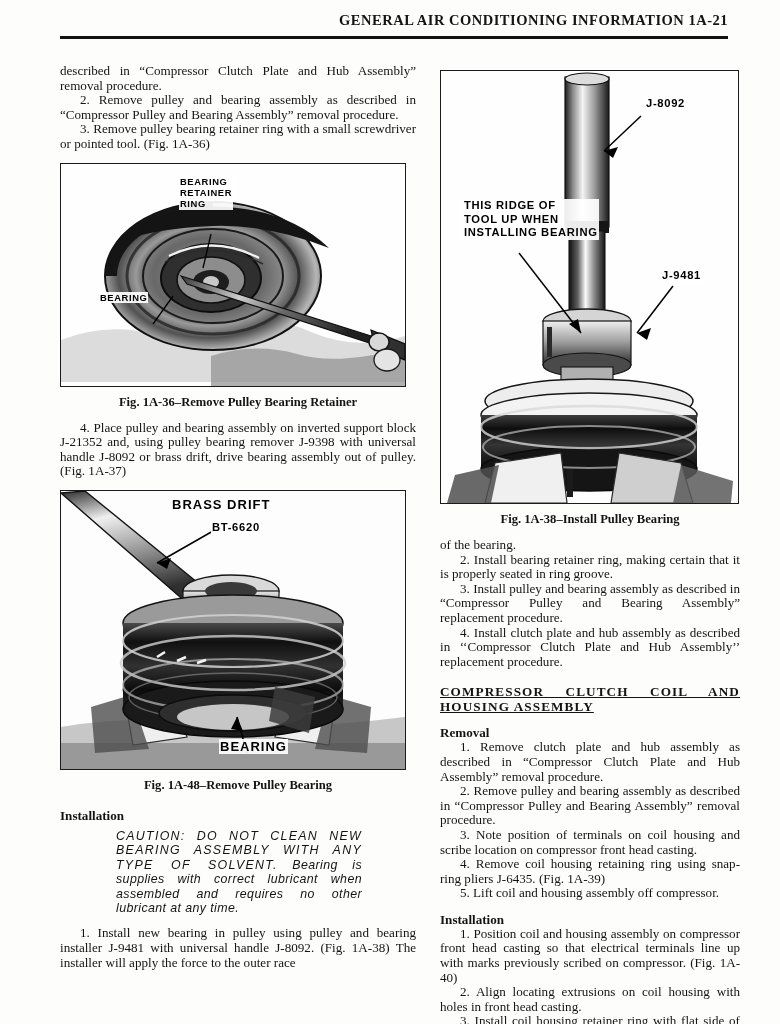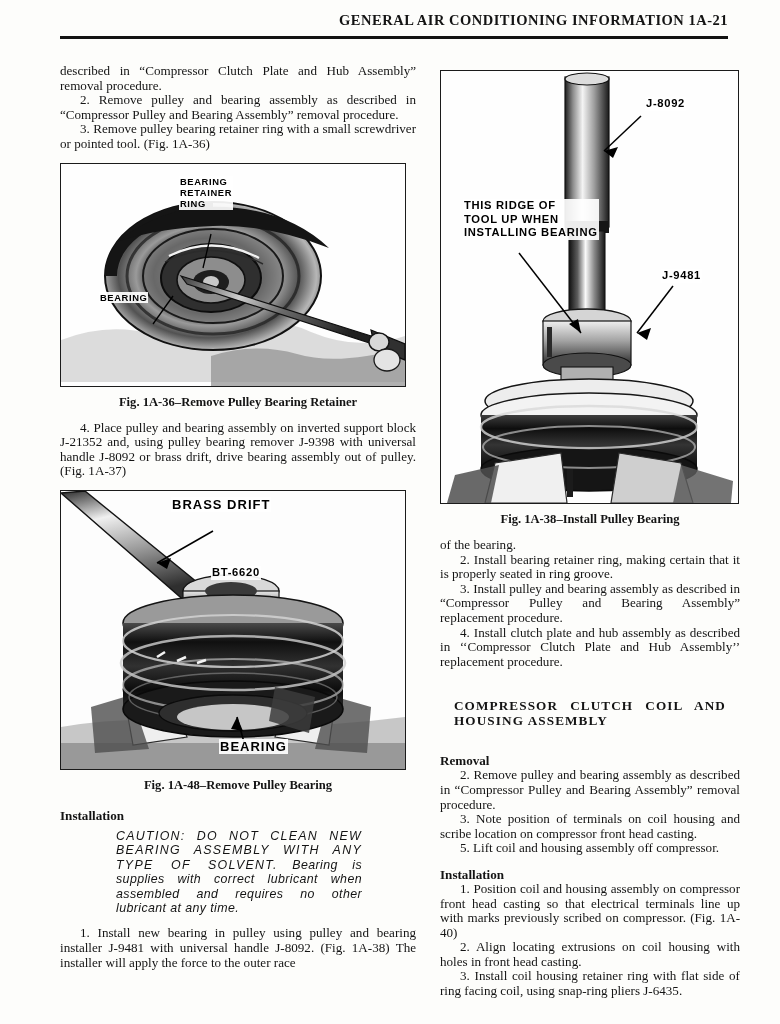--- a/index.html
+++ b/index.html
@@ -57,27 +57,28 @@
     margin: 0;
     font-size: 13.1px;
     line-height: 14.6px;
     text-align: justify;
     text-justify: inter-word;
     hyphens: none;
   }
   p.body.indent { text-indent: 20px; }
 
   .hdr-major {
-    margin: 14px;
+    margin: 0;
     font-family: "Liberation Serif", serif;
     font-weight: bold;
     font-size: 13.2px;
     line-height: 15px;
     letter-spacing: 1.1px;
     text-align: justify;
+    text-decoration: underline;
   }
   .hdr-minor {
     margin: 0;
     font-weight: bold;
     font-size: 13.1px;
     line-height: 15px;
   }
 
   .gap-s  { height: 6px; }
   .gap-m  { height: 11px; }
@@ -293,21 +294,21 @@
           <path d="M214 196 l40 10 l-6 36 l-40 -12 z" fill="#3c3c3c" opacity="0.85"></path>
 
           <path d="M152 40 L96 72" stroke="#000" stroke-width="1.6" fill="none"></path>
           <polygon points="96,72 110,67 106,78" fill="#000"></polygon>
           <path d="M186 262 L176 226" stroke="#000" stroke-width="1.6" fill="none"></path>
           <polygon points="176,226 182,240 170,238" fill="#000"></polygon>
         </svg>
       </div>
 
       <div class="callout big" style="left:110px; top:6px;">BRASS DRIFT</div>
-      <div class="callout mid" style="left:150px; top:30px;margin-top:45px;">BT-6620</div>
+      <div class="callout mid" style="left:150px; top:30px;">BT-6620</div>
       <div class="callout big" style="left:158px; top:248px;">BEARING</div>
     </div>
 
     <div class="figcap">Fig. 1A-48–Remove Pulley Bearing</div>
 
     <div class="gap-l"></div>
 
     <p class="hdr-minor">Installation</p>
 
     <div class="gap-s"></div>
@@ -409,22 +410,24 @@
     <p class="body indent">3. Install pulley and bearing assembly as described in “Compressor Pulley and Bearing Assembly” replacement procedure.</p>
     <p class="body indent">4. Install clutch plate and hub assembly as described in ‘‘Compressor Clutch Plate and Hub Assembly’’ replacement procedure.</p>
 
     <div class="gap-l"></div>
 
     <p class="hdr-major">COMPRESSOR CLUTCH COIL AND HOUSING ASSEMBLY</p>
 
     <div class="gap-m"></div>
 
     <p class="hdr-minor">Removal</p>
+    <p class="body indent">1. Remove clutch plate and hub assembly as described in “Compressor Clutch Plate and Hub Assembly” removal procedure.</p>
     <p class="body indent">2. Remove pulley and bearing assembly as described in “Compressor Pulley and Bearing Assembly” removal procedure.</p>
     <p class="body indent">3. Note position of terminals on coil housing and scribe location on compressor front head casting.</p>
+    <p class="body indent">4. Remove coil housing retaining ring using snap-ring pliers J-6435. (Fig. 1A-39)</p>
     <p class="body indent">5. Lift coil and housing assembly off compressor.</p>
 
     <div class="gap-m"></div>
 
     <p class="hdr-minor">Installation</p>
     <p class="body indent">1. Position coil and housing assembly on compressor front head casting so that electrical terminals line up with marks previously scribed on compressor. (Fig. 1A-40)</p>
     <p class="body indent">2. Align locating extrusions on coil housing with holes in front head casting.</p>
     <p class="body indent">3. Install coil housing retainer ring with flat side of ring facing coil, using snap-ring pliers J-6435.</p>
 
   </div>

